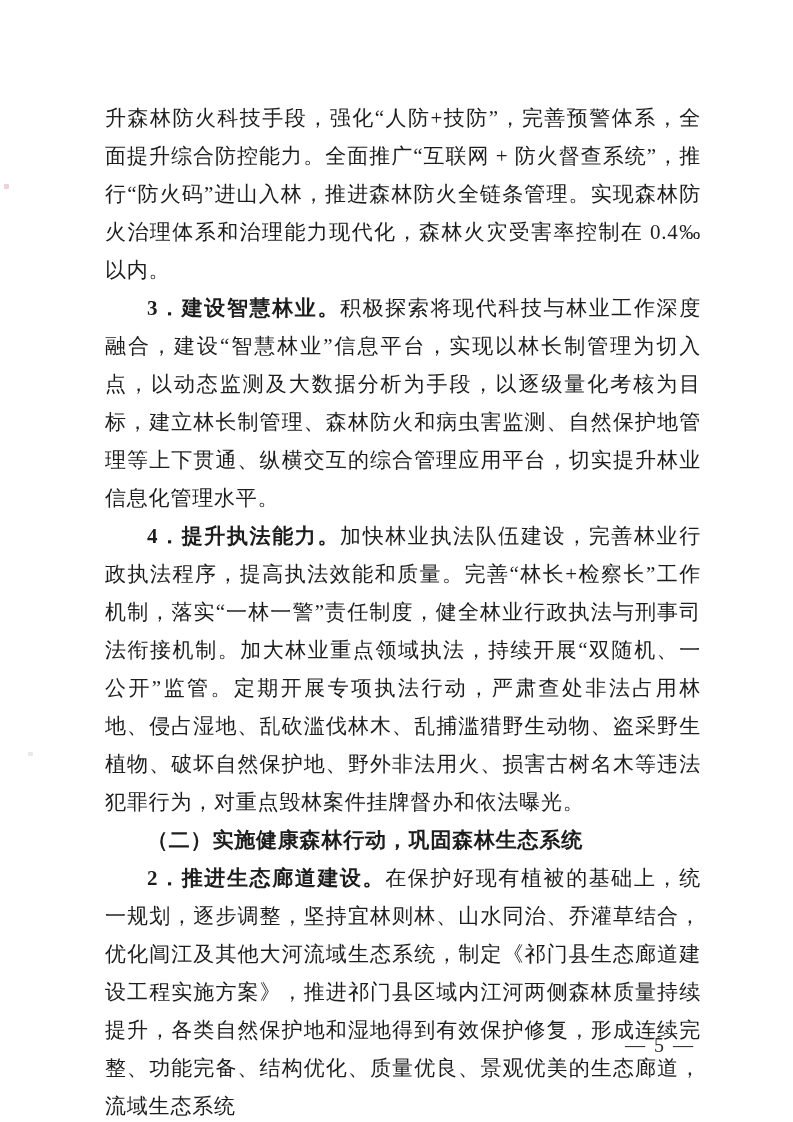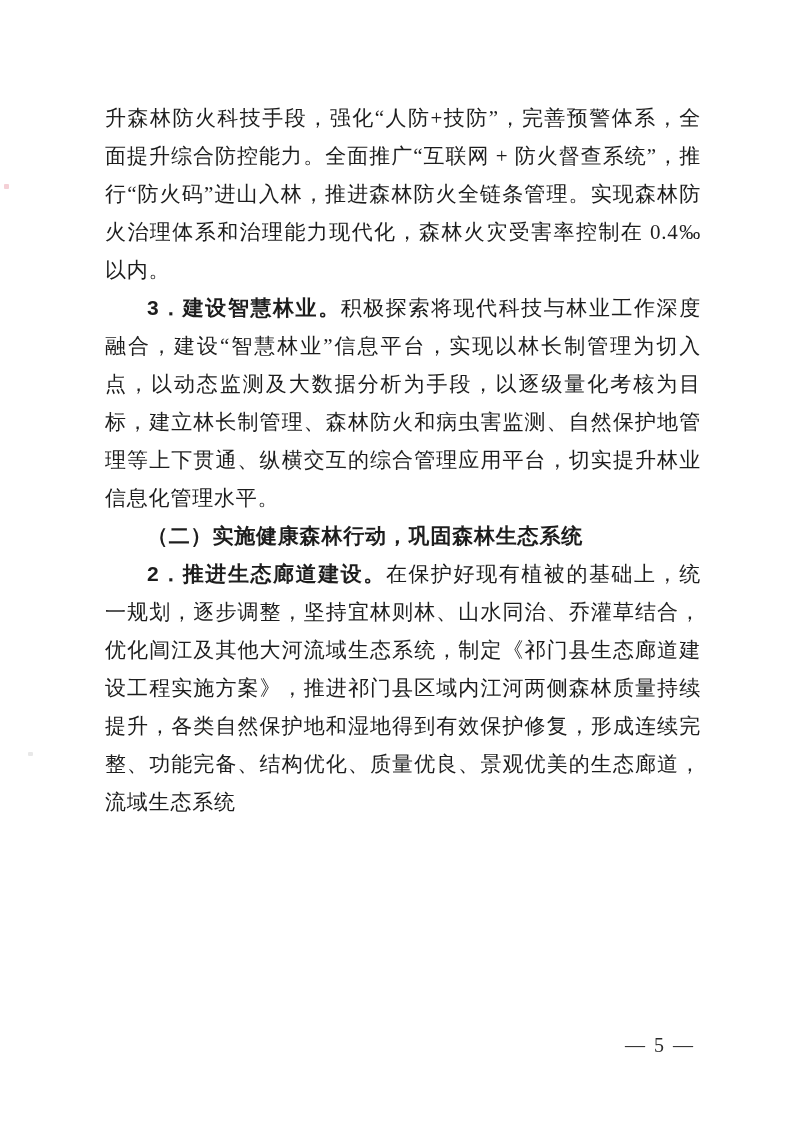--- a/index.html
+++ b/index.html
@@ -29,21 +29,21 @@
     line-height: 38px;
     letter-spacing: 0.8px;
     text-align: justify;
     text-justify: inter-ideograph;
     word-break: break-all;
   }
   .para.indent {
     text-indent: 2em;
   }
   .lead {
-    font-family: Liberation Sans, sans-serif;
+    font-family: Liberation Serif, serif;
     font-weight: bold;
   }
   .para.heading {
     font-family: Liberation Serif, serif;
     font-weight: bold;
   }
   .footer {
     position: absolute;
     top: 1034px;
     right: 118px;
@@ -74,20 +74,21 @@
 
   <div class="speck speck-1"></div>
   <div class="speck speck-2"></div>
 
   <div class="body-text">
 
     <p class="para"><span class="lead"></span><span>升森林防火科技手段，强化“人防+技防”，完善预警体系，全面提升综合防控能力。全面推广“互联网 + 防火督查系统”，推行“防火码”进山入林，推进森林防火全链条管理。实现森林防火治理体系和治理能力现代化，森林火灾受害率控制在 0.4‰以内。</span></p>
 
     <p class="para indent"><span class="lead">3．建设智慧林业。</span><span>积极探索将现代科技与林业工作深度融合，建设“智慧林业”信息平台，实现以林长制管理为切入点，以动态监测及大数据分析为手段，以逐级量化考核为目标，建立林长制管理、森林防火和病虫害监测、自然保护地管理等上下贯通、纵横交互的综合管理应用平台，切实提升林业信息化管理水平。</span></p>
 
+    <p class="para indent"><span class="lead">4．提升执法能力。</span><span>加快林业执法队伍建设，完善林业行政执法程序，提高执法效能和质量。完善“林长+检察长”工作机制，落实“一林一警”责任制度，健全林业行政执法与刑事司法衔接机制。加大林业重点领域执法，持续开展“双随机、一公开”监管。定期开展专项执法行动，严肃查处非法占用林地、侵占湿地、乱砍滥伐林木、乱捕滥猎野生动物、盗采野生植物、破坏自然保护地、野外非法用火、损害古树名木等违法犯罪行为，对重点毁林案件挂牌督办和依法曝光。</span></p>
 
     <p class="para indent heading"><span>（二）实施健康森林行动，巩固森林生态系统</span></p>
 
     <p class="para indent"><span class="lead">2．推进生态廊道建设。</span><span>在保护好现有植被的基础上，统一规划，逐步调整，坚持宜林则林、山水同治、乔灌草结合，优化阊江及其他大河流域生态系统，制定《祁门县生态廊道建设工程实施方案》，推进祁门县区域内江河两侧森林质量持续提升，各类自然保护地和湿地得到有效保护修复，形成连续完整、功能完备、结构优化、质量优良、景观优美的生态廊道，流域生态系统</span></p>
 
   </div>
 
   <div class="footer">— 5 —</div>
 
 </div>

